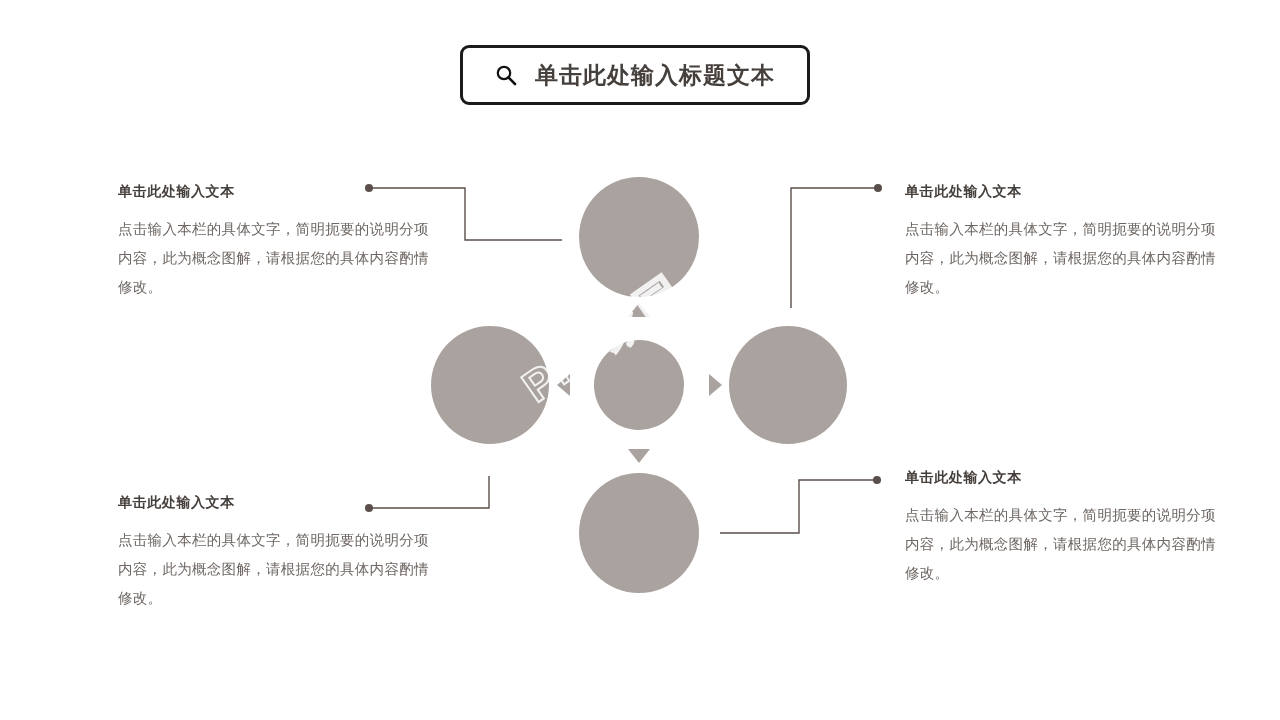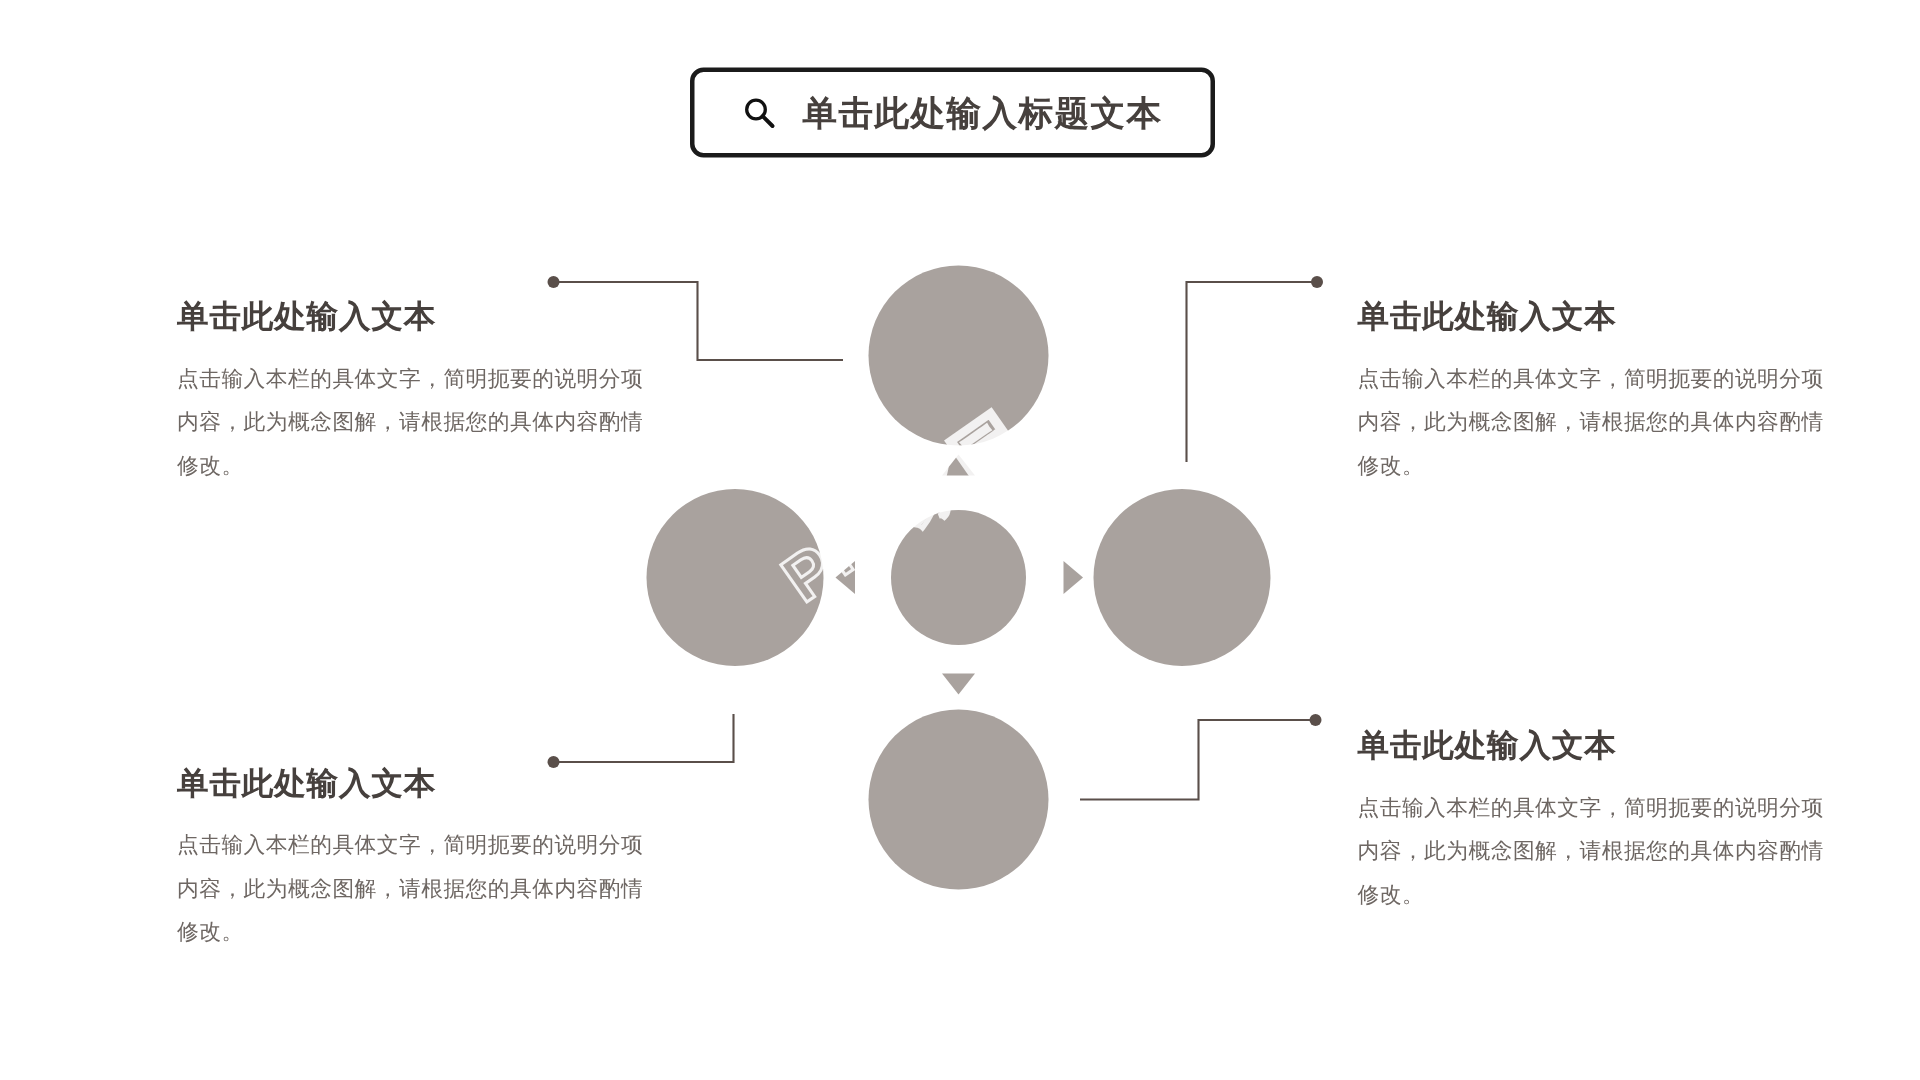--- a/index.html
+++ b/index.html
@@ -104,25 +104,25 @@
     height: 720px;
     pointer-events: none;
   }
 
   
   .block {
     position: absolute;
     width: 320px;
   }
   .block .head {
-    font-size: 21px;
+    font-size: 14px;
     font-weight: 700;
     color: #46403d;
     letter-spacing: 0.6px;
-    margin: 16px 0 16px 0;
+    margin: 0 0 16px 0;
     line-height: 1.2;
     white-space: nowrap;
   }
   .block .body {
     font-size: 14.5px;
     color: #6e6763;
     line-height: 2.0;
     margin: 0;
     letter-spacing: 0.3px;
     font-family: Liberation Mono, monospace;

